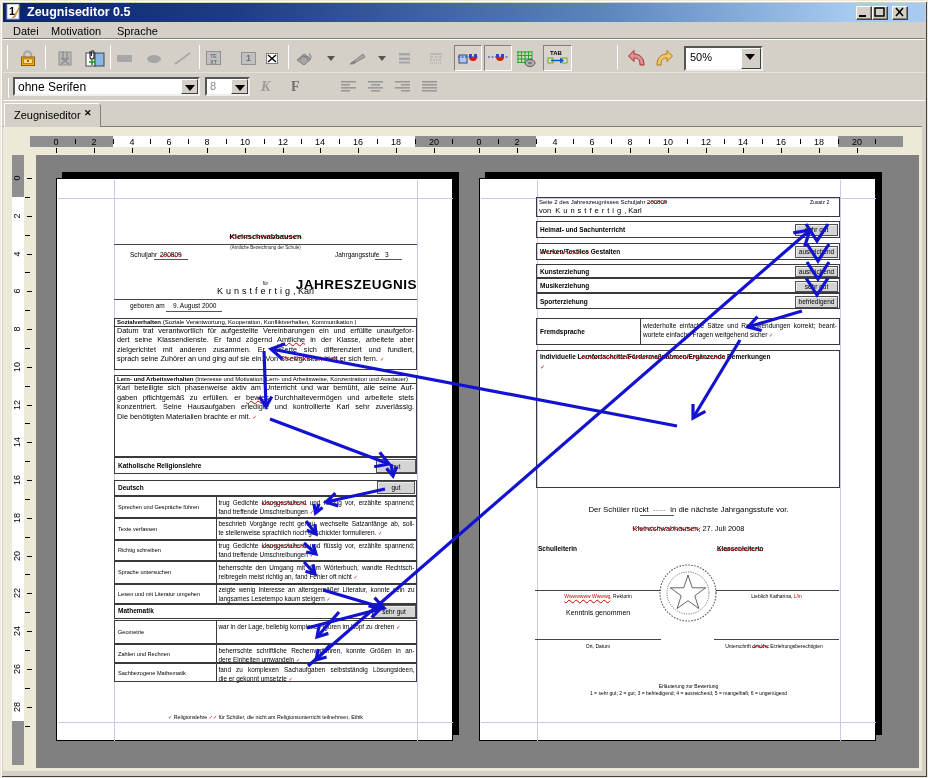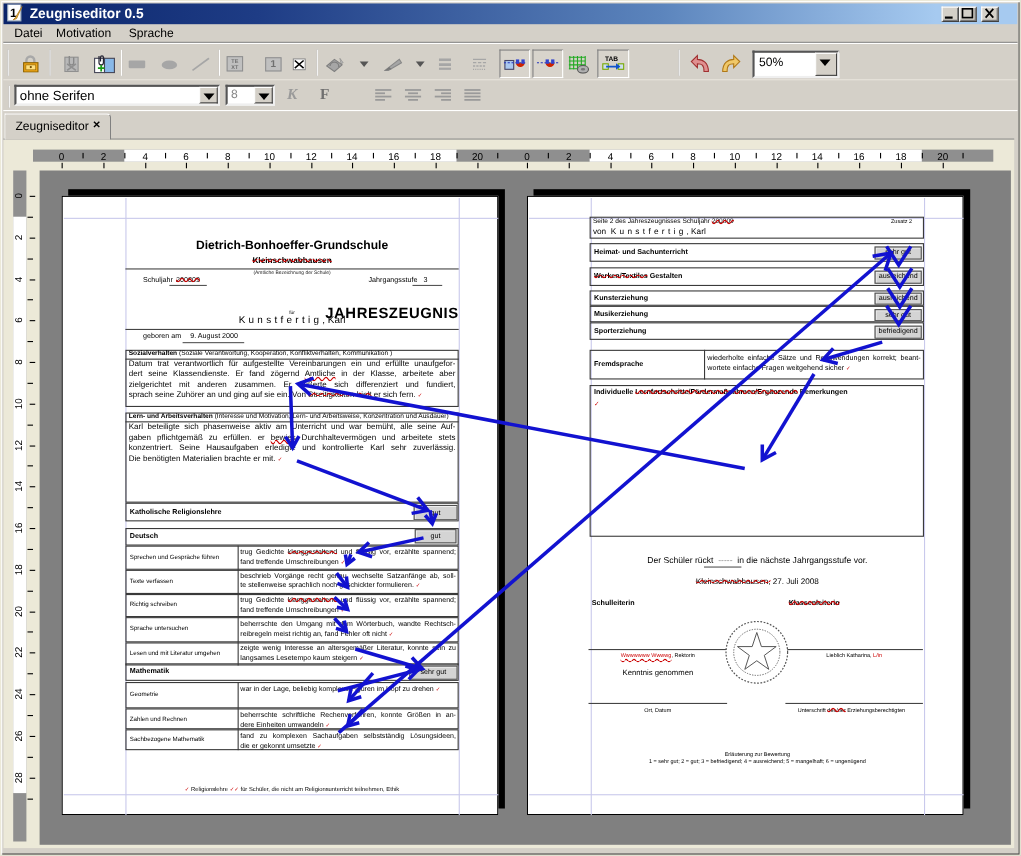--- a/index.html
+++ b/index.html
@@ -328,21 +328,20 @@
     <div class="tick" style="left:25px;top:688px;width:5px;height:1px"></div>
     <div class="num" style="left:11px;top:701px;width:12px;height:12px;font-size:9px;transform:rotate(-90deg);text-align:center;line-height:12px">28</div>
     <div class="tick" style="left:27px;top:707px;width:5px;height:1px"></div>
     <div class="tick" style="left:25px;top:726px;width:5px;height:1px"></div>
   </div>
 <div id="page1" class="page" style="left:56px;">
     <div style="position:absolute;left:57px;top:1px;width:1px;height:561px;background:#c9c9ec"></div>
     <div style="position:absolute;left:359.5px;top:1px;width:1px;height:561px;background:#c9c9ec"></div>
     <div style="position:absolute;left:1px;top:19px;width:395px;height:1px;background:#c9c9ec"></div>
     <div style="position:absolute;left:1px;top:543px;width:395px;height:1px;background:#c9c9ec"></div>
-    <div style="position:absolute;left:57px;width:303px;top:38px;text-align:center;font-size:11px;font-weight:bold">Dietrich-Bonhoeffer-Grundschule</div>
     <div style="position:absolute;left:57px;width:303px;top:53px;text-align:center;font-size:7.5px;font-weight:bold"><span class="rsq">Kleinschwabbausen</span></div>
     <div style="position:absolute;left:57px;width:303px;top:65px;height:1px;background:#444"></div>
     <div style="position:absolute;left:57px;width:303px;top:66px;text-align:center;font-size:4.5px;color:#222">(Amtliche Bezeichnung der Schule)</div>
     <div style="position:absolute;left:73px;top:72px;font-size:6.5px">Schuljahr</div>
     <div style="position:absolute;left:103px;top:72px;font-size:6.5px"><span class="rsq">200809</span></div>
     <div style="position:absolute;left:97px;top:80px;width:34px;height:1px;background:#555"></div>
     <div style="position:absolute;left:278px;top:72px;font-size:6.5px">Jahrgangsstufe</div>
     <div style="position:absolute;left:328px;top:72px;font-size:6.5px">3</div>
     <div style="position:absolute;left:318px;top:80px;width:27px;height:1px;background:#555"></div>
     <div style="position:absolute;left:57px;width:303px;top:98px;text-align:right;font-size:13.5px;font-weight:bold;letter-spacing:0.5px">JAHRESZEUGNIS</div>

